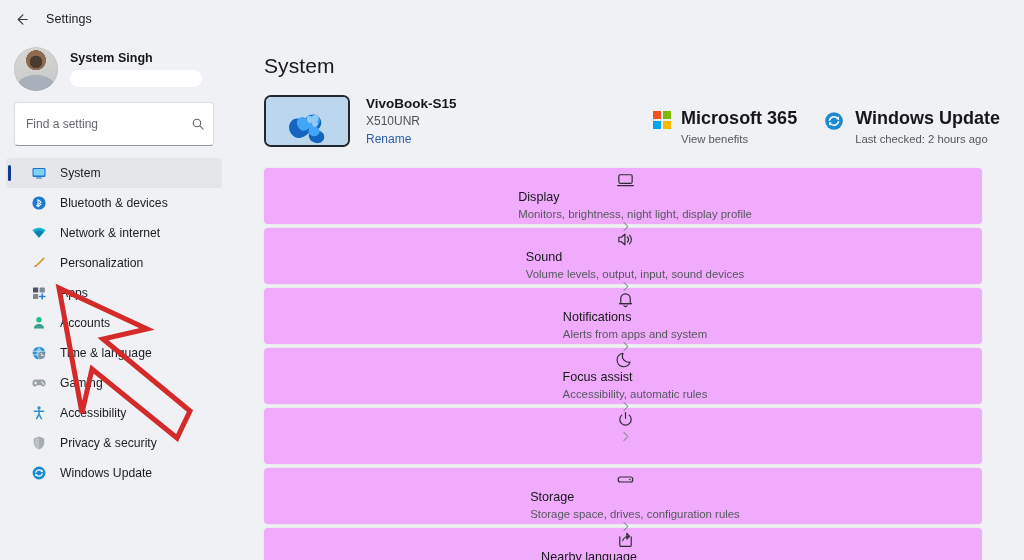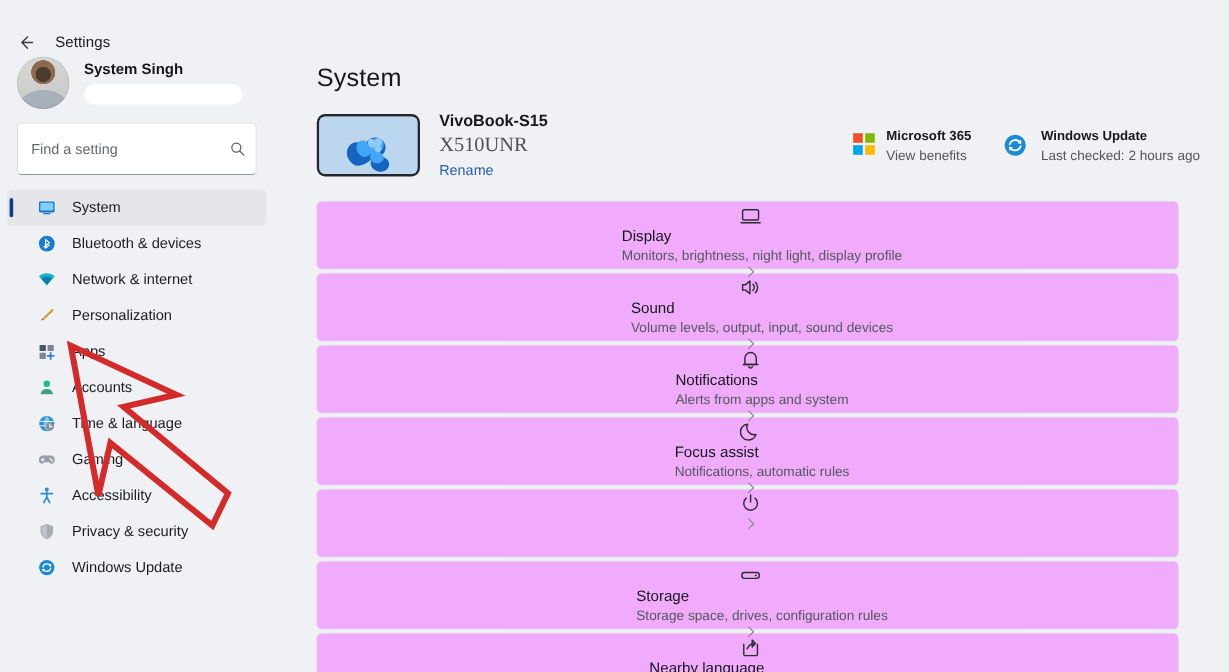--- a/index.html
+++ b/index.html
@@ -7,21 +7,21 @@
     width: 1024px; height: 560px;
     overflow: hidden;
     background: #eff1f4;
     font-family: "Liberation Sans", sans-serif;
     -webkit-font-smoothing: antialiased;
   }
   .app { position: relative; width: 1024px; height: 560px; display: flex; background: #eff1f4; }
 
   
   .titlebar {
-    position: absolute; top: 16px; left: 0; width: 1024px; height: 38px;
+    position: absolute; top: 0; left: 0; width: 1024px; height: 38px;
     display: flex; align-items: center; z-index: 5;
   }
   .back-btn {
     width: 26px; height: 26px; margin-left: 8px;
     display: flex; align-items: center; justify-content: center;
     border-radius: 4px; color: #3b3b40;
   }
   .back-btn svg { display: block; }
   .title-text {
     margin-left: 12px; font-size: 12.5px; color: #1b1b1f; letter-spacing: .1px;
@@ -79,30 +79,30 @@
 
   .devrow { display: flex; align-items: center; margin: 14px 0 0 36px; height: 58px; }
   .dev-thumb {
     width: 86px; height: 52px; flex: 0 0 86px; border-radius: 7px;
     border: 2px solid #23262c; overflow: hidden; position: relative;
     background: linear-gradient(140deg, #cfe0f2 0%, #b5cfe9 40%, #9cc0e2 100%);
   }
   .dev-thumb .bloom { position: absolute; inset: 0; }
   .dev-info { margin-left: 16px; }
   .dev-name { font-size: 13.5px; font-weight: bold; color: #17171a; }
-  .dev-model { font-size: 17px; color: #4f5155; margin-top: 3px; font-family: Liberation Serif, serif; }
+  .dev-model { font-size: 12px; color: #4f5155; margin-top: 3px; }
   .dev-rename { font-size: 12px; color: #2a5db0; margin-top: 4px; }
 
   .status-group { position: absolute; top: 108px; right: 24px; display: flex; gap: 26px; }
   .status-item { display: flex; align-items: flex-start; }
   .status-ico { width: 22px; height: 22px; flex: 0 0 22px; margin-top: 2px; }
   .ms-logo { display: grid; grid-template-columns: 1fr 1fr; grid-template-rows: 1fr 1fr; gap: 2px; width: 18px; height: 18px; margin-top: 3px; }
   .ms-logo i { display: block; }
   .status-txt { margin-left: 10px; }
-  .status-title { font-size: 11px; font-weight: bold; color: #17171a; }
+  .status-title { font-size: 18px; font-weight: bold; color: #17171a; }
   .status-sub { font-size: 11.3px; color: #54565b; margin-top: 4px; white-space: nowrap; }
 
   .cards { margin: 18px 0 0 36px; width: 718px; }
   .card {
     height: 56px; background: #f0abfc; border-radius: 4px; margin-bottom: 4px;
     display: flex; align-items: center; padding: 0 14px 0 18px;
     box-shadow: 0 0 0 1px rgba(16,24,40,.025);
     flex-direction: column;
   }
   .card-ico { width: 22px; height: 22px; flex: 0 0 22px; color: #2c2d31; display: flex; align-items: center; justify-content: center; }
@@ -384,21 +384,21 @@
       </div>
 
       <div class="card">
         <div class="card-ico">
           <svg width="19" height="19" viewBox="0 0 20 20" fill="none" stroke="currentColor" stroke-width="1.25">
             <path d="M14.8 12.6A6.4 6.4 0 0 1 7.4 3.6a7 7 0 1 0 7.4 9z" stroke-linejoin="round"></path>
           </svg>
         </div>
         <div class="card-body">
           <div class="card-title">Focus assist</div>
-          <div class="card-sub">Notifications, automatic rules</div>
+          <div class="card-sub">Accessibility, automatic rules</div>
         </div>
         <div class="card-chev">
           <svg width="13" height="13" viewBox="0 0 16 16" fill="none" stroke="currentColor" stroke-width="1.3">
               <path d="M6 3l5 5-5 5" stroke-linecap="round" stroke-linejoin="round"></path>
             </svg>
         </div>
       </div>
 
       <div class="card">
         <div class="card-ico">

